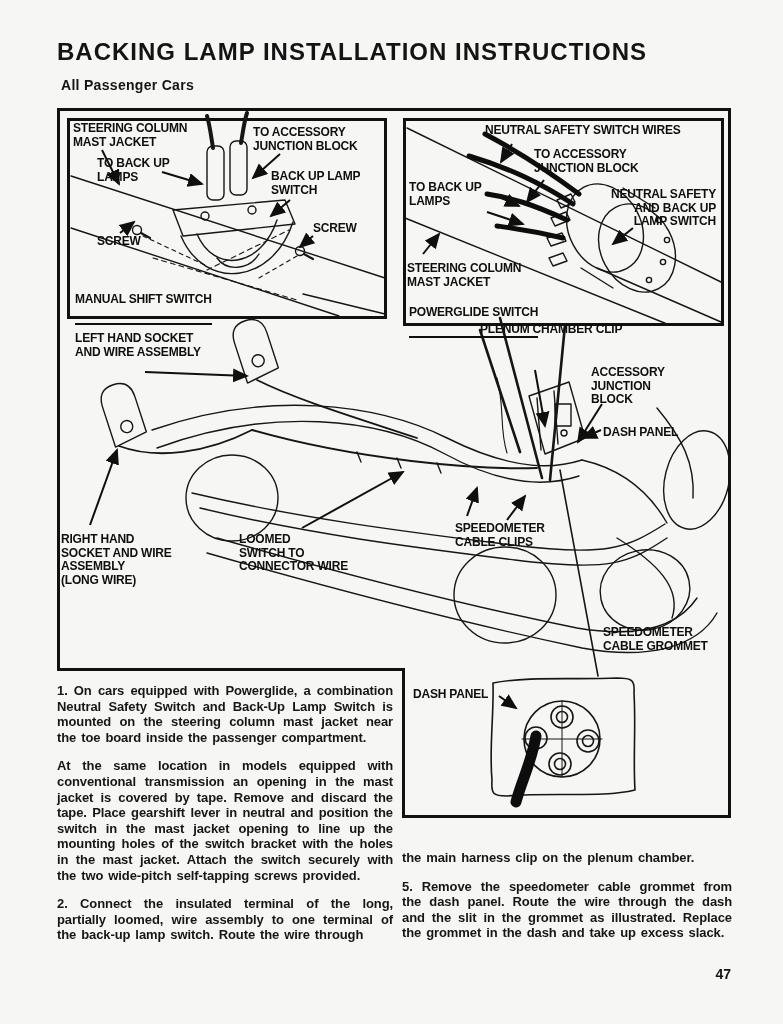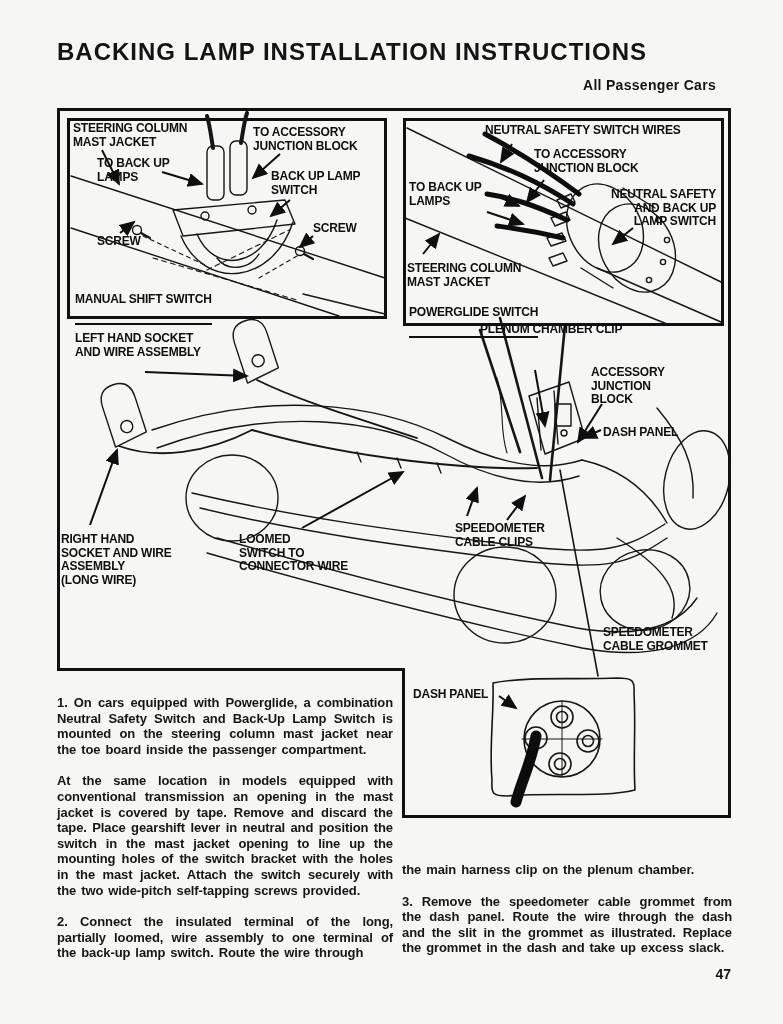--- a/index.html
+++ b/index.html
@@ -6,36 +6,36 @@
   body {
     width:783px; height:1024px; position:relative; overflow:hidden;
     background:#f6f6f4; color:#141414;
     font-family:"Liberation Sans", sans-serif;
   }
   .title {
     position:absolute; left:57px; top:38px; width:674px; text-align:left;
     font-size:24px; font-weight:bold; letter-spacing:1px; white-space:nowrap;
   }
   .subtitle {
-    position:absolute; left:42px; top:77px; width:674px; text-align:right;
+    position:absolute; left:61px; top:77px; width:674px; text-align:left;
     font-size:14px; font-weight:bold; letter-spacing:0.3px;
   }
   .figure { position:absolute; left:57px; top:108px; width:674px; height:710px; }
   .figure svg { position:absolute; left:0; top:0; }
   .lbl {
     position:absolute; font-size:12px; font-weight:bold; line-height:1.14;
     letter-spacing:-0.2px; white-space:pre-line; color:#0f0f0f;
   }
   .lbl.r { text-align:right; }
   .lbl.u { border-bottom:2px solid #0f0f0f; padding-bottom:16px; }
   .col {
     position:absolute; font-size:13px; font-weight:bold; line-height:15.6px;
     text-align:justify; letter-spacing:-0.1px; word-spacing:1.5px; color:#161616;
   }
-  .col p { margin:16px 0 13px 0; }
+  .col p { margin:4px 0 13px 0; }
   .col p:last-child { margin-bottom:0; }
   .col-left  { left:57px;  top:679px; width:336px; }
   .col-right { left:402px; top:846px; width:330px; }
   .pageno {
     position:absolute; left:57px; top:966px; width:674px; text-align:right;
     font-size:14px; font-weight:bold;
   }
 </style>
 </head>
 <body>
@@ -244,16 +244,16 @@
   <div class="lbl" style="left:356px;top:580px">DASH PANEL</div>
 </div>
 
 <div class="col col-left">
   <p>1. On cars equipped with Powerglide, a combination Neutral Safety Switch and Back-Up Lamp Switch is mounted on the steering column mast jacket near the toe board inside the passenger compartment.</p>
   <p>At the same location in models equipped with conventional transmission an opening in the mast jacket is covered by tape. Remove and discard the tape. Place gearshift lever in neutral and position the switch in the mast jacket opening to line up the mounting holes of the switch bracket with the holes in the mast jacket. Attach the switch securely with the two wide-pitch self-tapping screws provided.</p>
   <p>2. Connect the insulated terminal of the long, partially loomed, wire assembly to one terminal of the back-up lamp switch. Route the wire through</p>
 </div>
 <div class="col col-right">
   <p>the main harness clip on the plenum chamber.</p>
-  <p>3. Remove the speedometer cable grommet from the dash panel. Route the wire through the dash and the slit in the grommet as illustrated. Replace the grommet in the dash and take up excess slack.</p>
+  <p>5. Remove the speedometer cable grommet from the dash panel. Route the wire through the dash and the slit in the grommet as illustrated. Replace the grommet in the dash and take up excess slack.</p>
 </div>
 
 <div class="pageno">47</div>
 
 </body></html>

